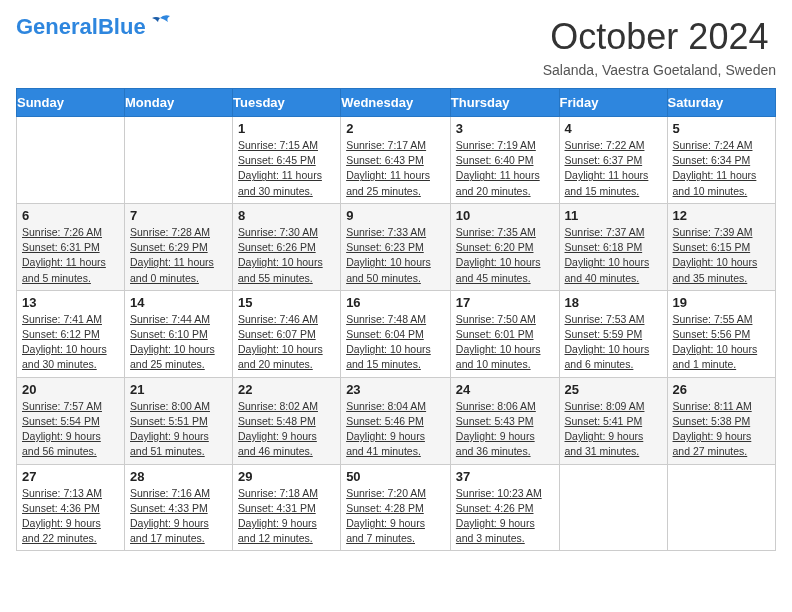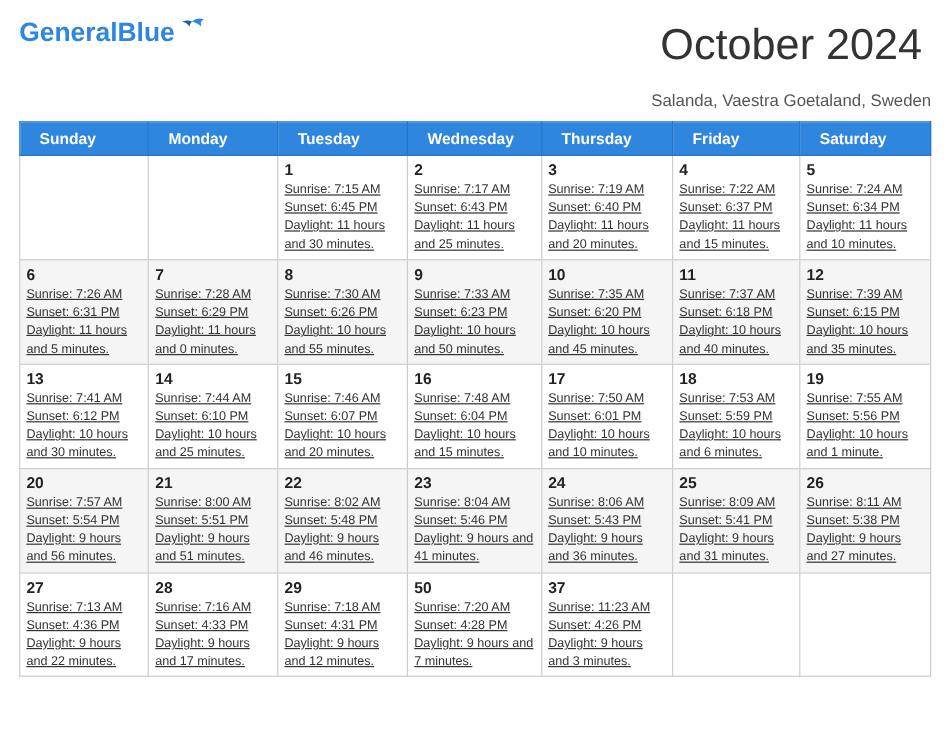--- a/index.html
+++ b/index.html
@@ -31,31 +31,31 @@
     .title-block { text-align: right; }
     .month-title {
       font-size: 36px;
       color: #333;
       font-weight: normal;
       text-align: center;
     }
     .subtitle {
       font-size: 14px;
       color: #555;
-      margin-top: 17px;
+      margin-top: 4px;
     }
     .calendar {
       width: 100%;
       border-collapse: collapse;
       font-size: 11px;
     }
     .calendar th {
       background: #2e86de;
       color: #fff;
-      padding: 6px 16px;
+      padding: 6px 0;
       text-align: left;
       font-size: 13px;
       font-weight: bold;
       border: 1px solid #2575c4;
     }
     .calendar td {
       vertical-align: top;
       border: 1px solid #ccc;
       padding: 4px 5px;
       width: 113px;
@@ -298,21 +298,21 @@
 Daylight: 9 hours and 12 minutes.</div>
         </td>
         <td>
           <span class="day-number">50</span>
           <div class="day-info">Sunrise: 7:20 AM
 Sunset: 4:28 PM
 Daylight: 9 hours and 7 minutes.</div>
         </td>
         <td>
           <span class="day-number">37</span>
-          <div class="day-info">Sunrise: 11:23 AM
+          <div class="day-info">Sunrise: 10:23 AM
 Sunset: 4:26 PM
 Daylight: 9 hours and 3 minutes.</div>
         </td>
         <td class="empty"></td>
         <td class="empty"></td>
       </tr>
     </tbody>
 </table>
 
 </body></html>

